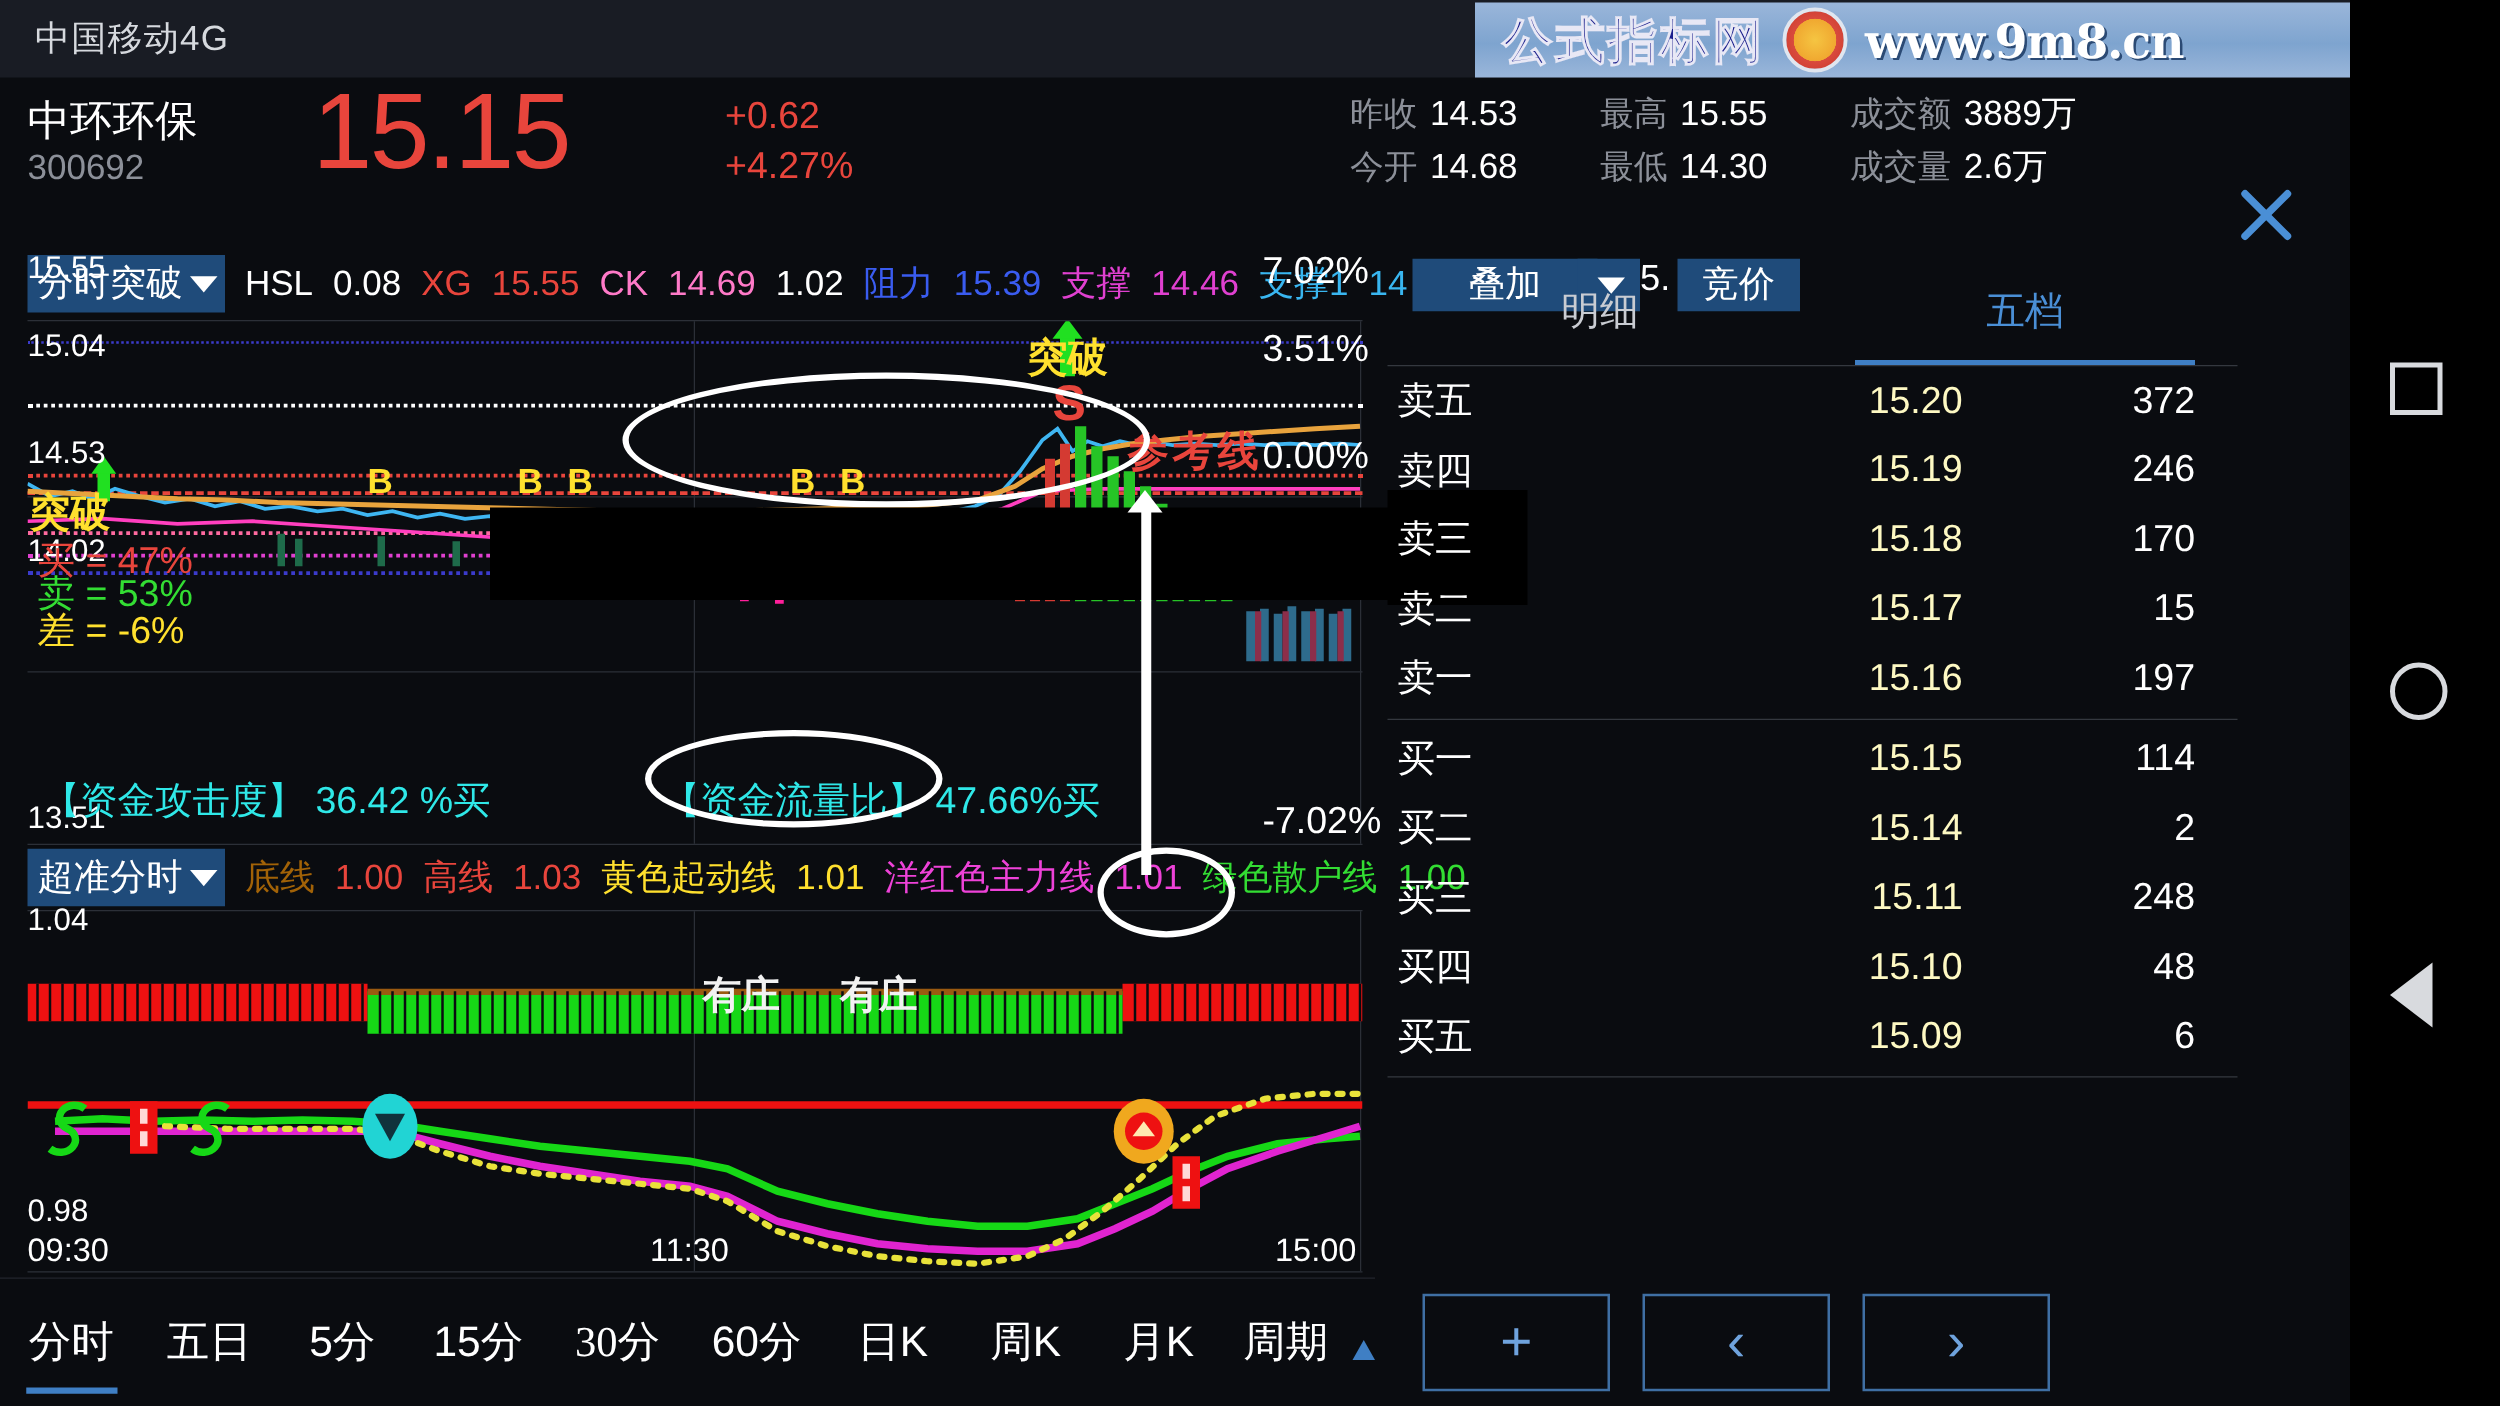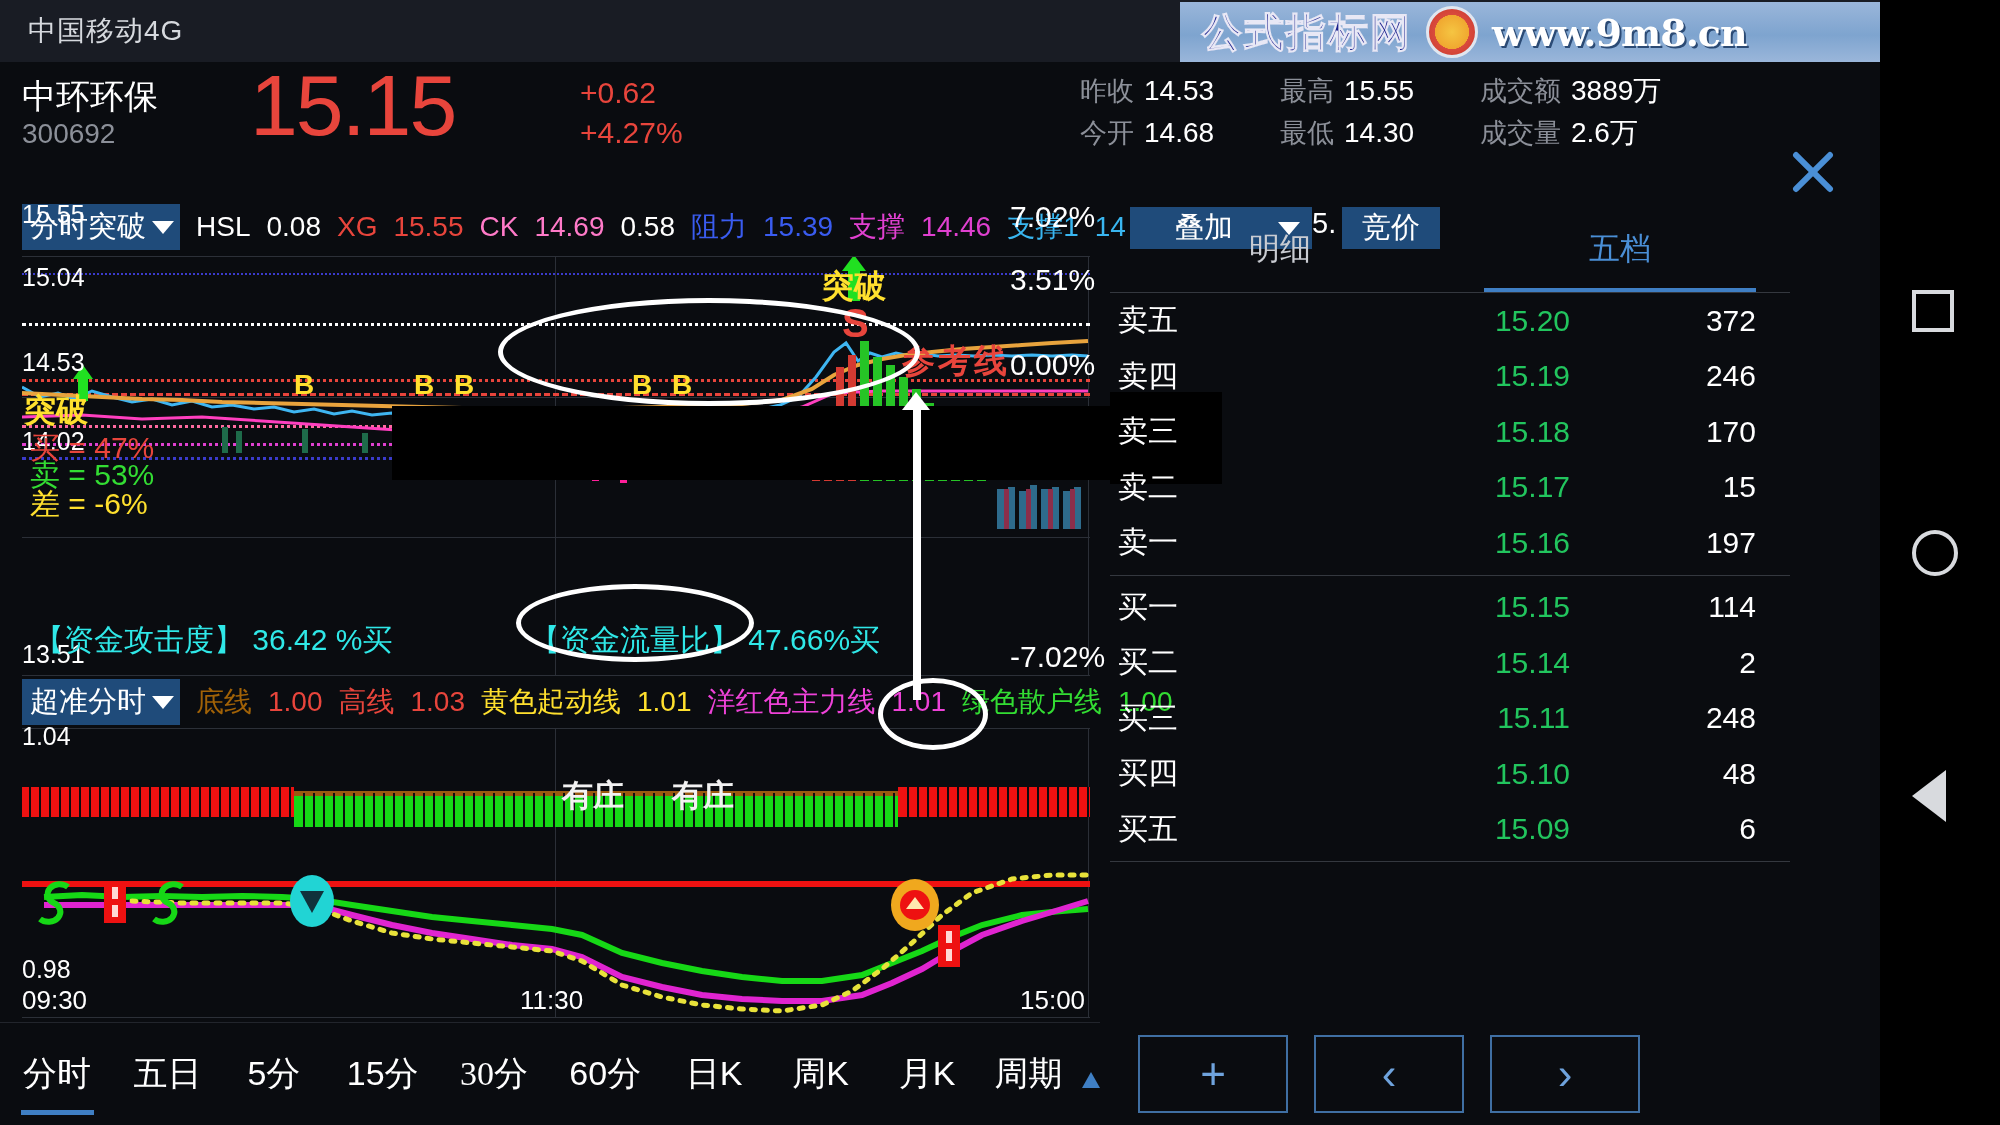--- a/index.html
+++ b/index.html
@@ -82,21 +82,21 @@
 
   
   .book { position: absolute; left: 1110px; top: 228px; width: 680px; }
   .book-tabs { display: flex; height: 64px; }
   .book-tab { flex: 1; text-align: center; font-size: 31px; color: #c9ccd2; position: relative; }
   .book-tab.active { color: #4a8fd6; }
   .book-tab.active:after { content: ""; position: absolute; left: 10%; right: 10%; bottom: 0; height: 4px; background: #3f7fc4; }
   .book-head-line { height: 1px; background: #34383f; }
   .book-row { display: flex; align-items: center; height: 55.5px; }
   .bk-lbl { width: 210px; color: #fff; font-size: 30px; padding-left: 8px; }
-  .bk-px  { width: 250px; color: #22c55e; font-size: 30px; text-align: right; }
+  .bk-px  { width: 250px; color: #fef9c3; font-size: 30px; text-align: right; }
   .bk-vol { flex: 1; color: #fff; font-size: 30px; text-align: right; padding-right: 34px; }
   .book-div { height: 1px; background: #34383f; margin: 4px 0; }
 
   
   .tabbar { position: absolute; left: 0; top: 1022px; width: 1100px; height: 103px; border-top: 1px solid #22252c; }
   .tabs { display: flex; align-items: center; height: 100%; }
   .tab { color: #fff; font-size: 34px; position: relative; text-align: center; }
   .tab.active:after { content: ""; position: absolute; left: 18%; right: 18%; bottom: -18px; height: 5px; background: #3f7fc4; }
   .tab-tri { width: 0; height: 0; border-left: 9px solid transparent; border-right: 9px solid transparent; border-bottom: 16px solid #3f7fc4; margin-left: 5px; margin-top: 12px; }
 
@@ -174,21 +174,21 @@
     <span class="ind-sel">
       <span>分时突破</span>
       <span class="caret-d"></span>
     </span>
     <span class="ind-tok" style="color:#fff">HSL</span>
     <span class="ind-tok" style="color:#fff">0.08</span>
     <span class="ind-tok" style="color:#e8453c">XG</span>
     <span class="ind-tok" style="color:#e8453c">15.55</span>
     <span class="ind-tok" style="color:#ff7ac8">CK</span>
     <span class="ind-tok" style="color:#ff7ac8">14.69</span>
-    <span class="ind-tok" style="color:#fff">0.58</span>
+    <span class="ind-tok" style="color:#fff">1.02</span>
     <span class="ind-tok" style="color:#3a5cf0">阻力</span>
     <span class="ind-tok" style="color:#3a5cf0">15.39</span>
     <span class="ind-tok" style="color:#e040d0">支撑</span>
     <span class="ind-tok" style="color:#e040d0">14.46</span>
     <span class="ind-tok" style="color:#39b6f0">支撑1</span>
     <span class="ind-tok" style="color:#39b6f0">14</span>
   </div>
 
   <div style="position:absolute; left:1130px; top:207px; width:148px; height:42px; background:#1f4b7a; display:flex; align-items:center; justify-content:center;">
     <span style="color:#fff; font-size:29px;">叠加</span>

